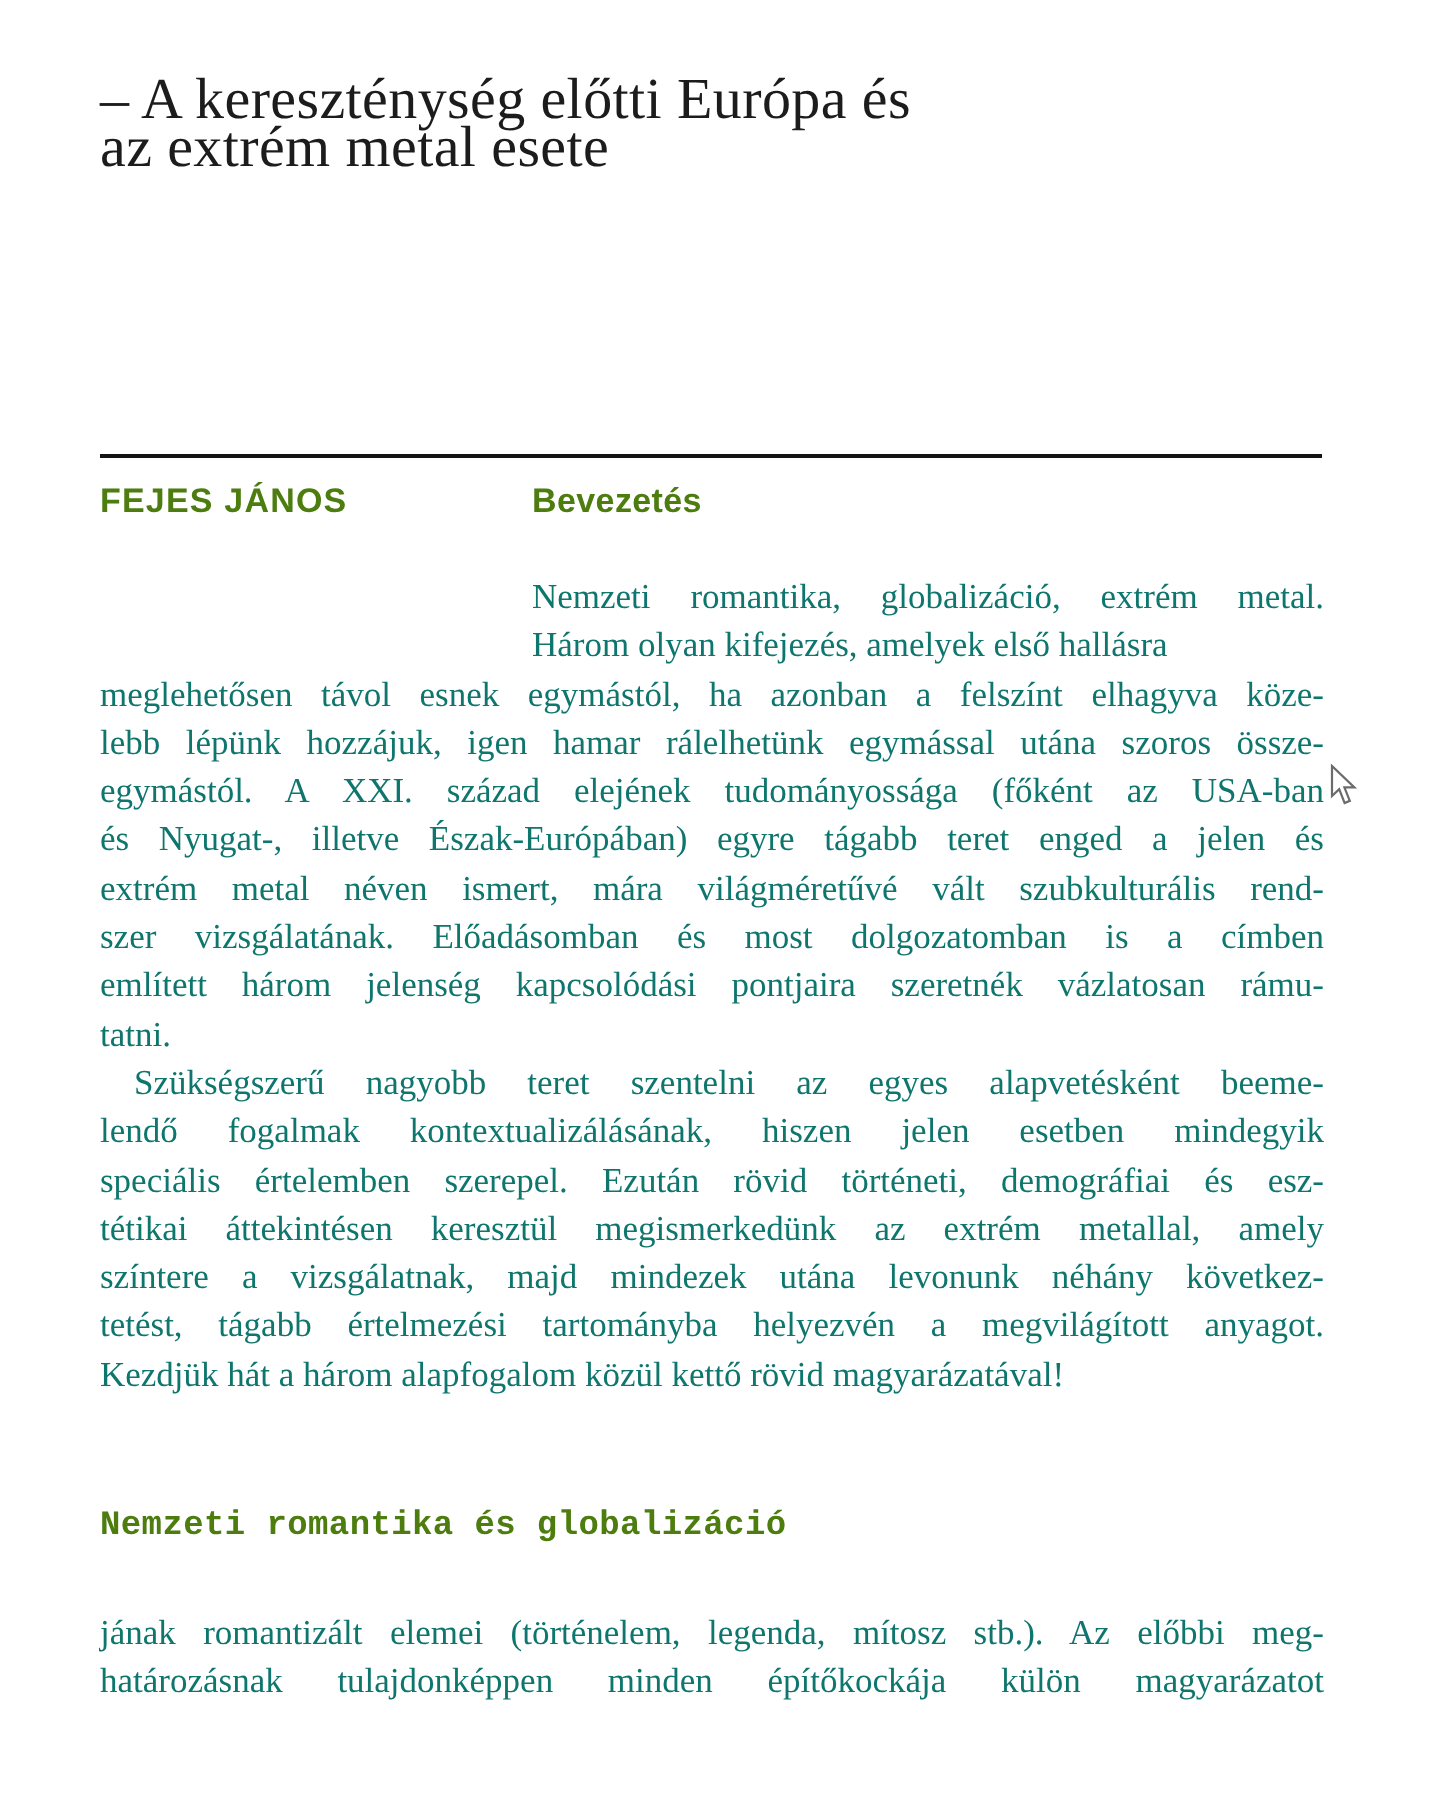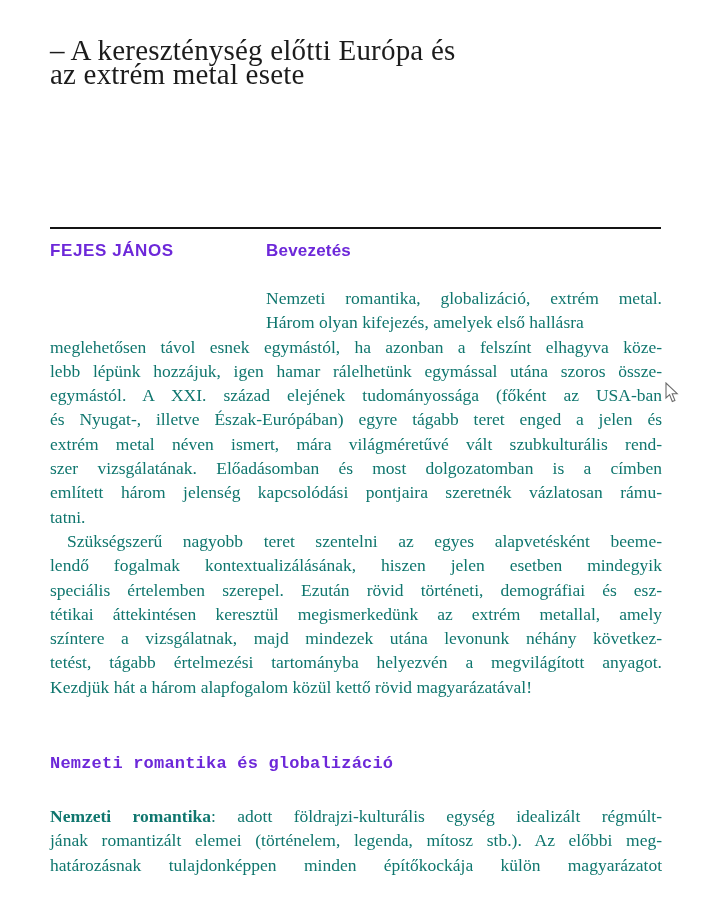--- a/index.html
+++ b/index.html
@@ -27,21 +27,21 @@
     left: 50px; top: 227px; width: 611px; height: 2px;
     background: #141414;
   }
 
   
   .sans-head {
     font-family: "Liberation Sans", sans-serif;
     font-weight: 700;
     font-size: 17px;
     line-height: 20px;
-    color: #6d28d9;
+    color: #4d7c0f;
   }
   #author { left: 50px; top: 241px; letter-spacing: 0.6px; }
   #bevezetes { left: 266px; top: 241px; letter-spacing: 0.2px; }
 
   
   .bodytext {
     font-size: 17.5px;
     line-height: 24.3px;
     color: #0f766e;
   }
@@ -103,21 +103,20 @@
       <div class="line">tétikai áttekintésen keresztül megismerkedünk az extrém metallal, amely</div>
       <div class="line">színtere a vizsgálatnak, majd mindezek utána levonunk néhány következ-</div>
       <div class="line">tetést, tágabb értelmezési tartományba helyezvén a megvilágított anyagot.</div>
       <div class="line left">Kezdjük hát a három alapfogalom közül kettő rövid magyarázatával!</div>
     </div>
 </div>
 
 <div id="section2" class="abs sans-head">Nemzeti romantika és globalizáció</div>
 
 <div id="para3-lines" class="abs bodytext">
-    <div class="line"><b>Nemzeti romantika</b>: adott földrajzi-kulturális egység idealizált régmúlt-</div>
     <div class="line">jának romantizált elemei (történelem, legenda, mítosz stb.). Az előbbi meg-</div>
     <div class="line">határozásnak tulajdonképpen minden építőkockája külön magyarázatot</div>
   </div>
 
 <div id="cursor" class="abs">
   <svg width="14" height="21" viewBox="0 0 14 21">
     <path d="M1,1 L1,16 L4.6,12.6 L7.3,19.5 L9.9,18.4 L7.2,11.7 L12.2,11.7 Z" fill="#ffffff" stroke="#6b6b6b" stroke-width="1.1"></path>
   </svg>
 </div>
 

